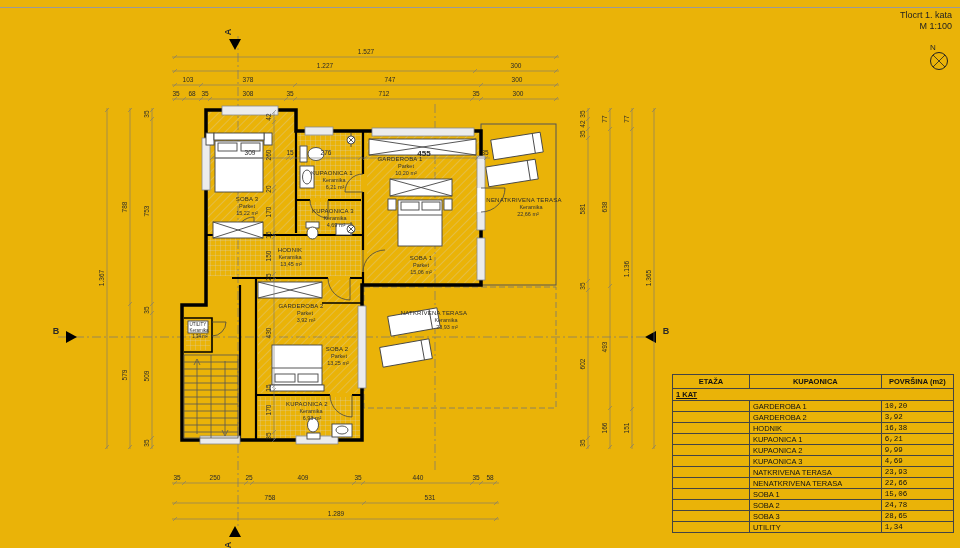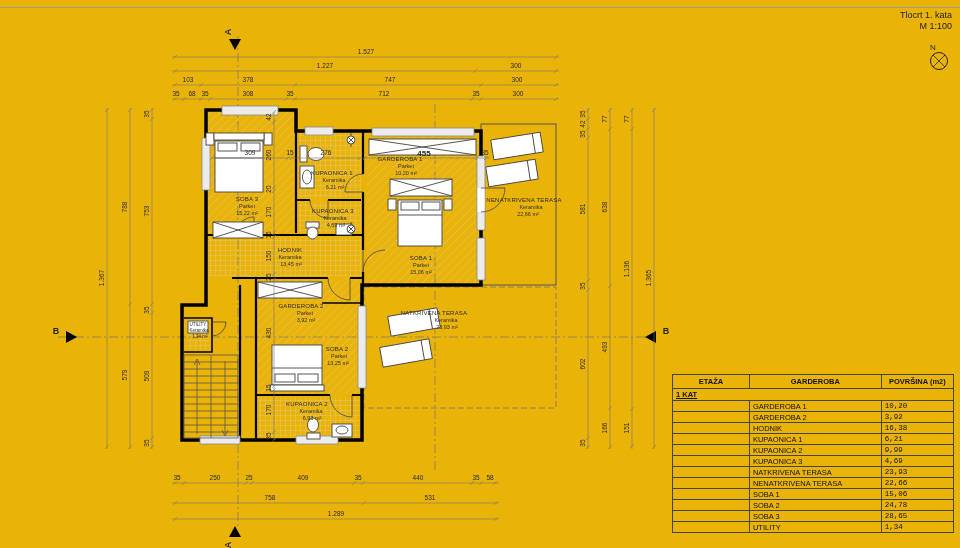--- a/index.html
+++ b/index.html
@@ -400,21 +400,21 @@
       <text class="dim" transform="rotate(-90 629 269)" x="629" y="269">1.136</text>
       <text class="dim" transform="rotate(-90 629 428)" x="629" y="428">151</text>
       <text class="dim" transform="rotate(-90 651 278)" x="651" y="278">1.365</text>
     </g>
   </svg>
 
   <table class="areatable">
     <tbody>
         <tr>
       <th class="c1">ETAŽA</th>
-      <th class="c2">GARDEROBA</th>
+      <th class="c2">KUPAONICA</th>
       <th class="c3">POVRŠINA (m2)</th>
     </tr>
     <tr class="band">
       <td colspan="3">1 KAT</td>
     </tr>
     <tr>
           <td class="c1"></td>
           <td class="c2">GARDEROBA 1</td>
           <td class="c3">10,20</td>
         </tr>

